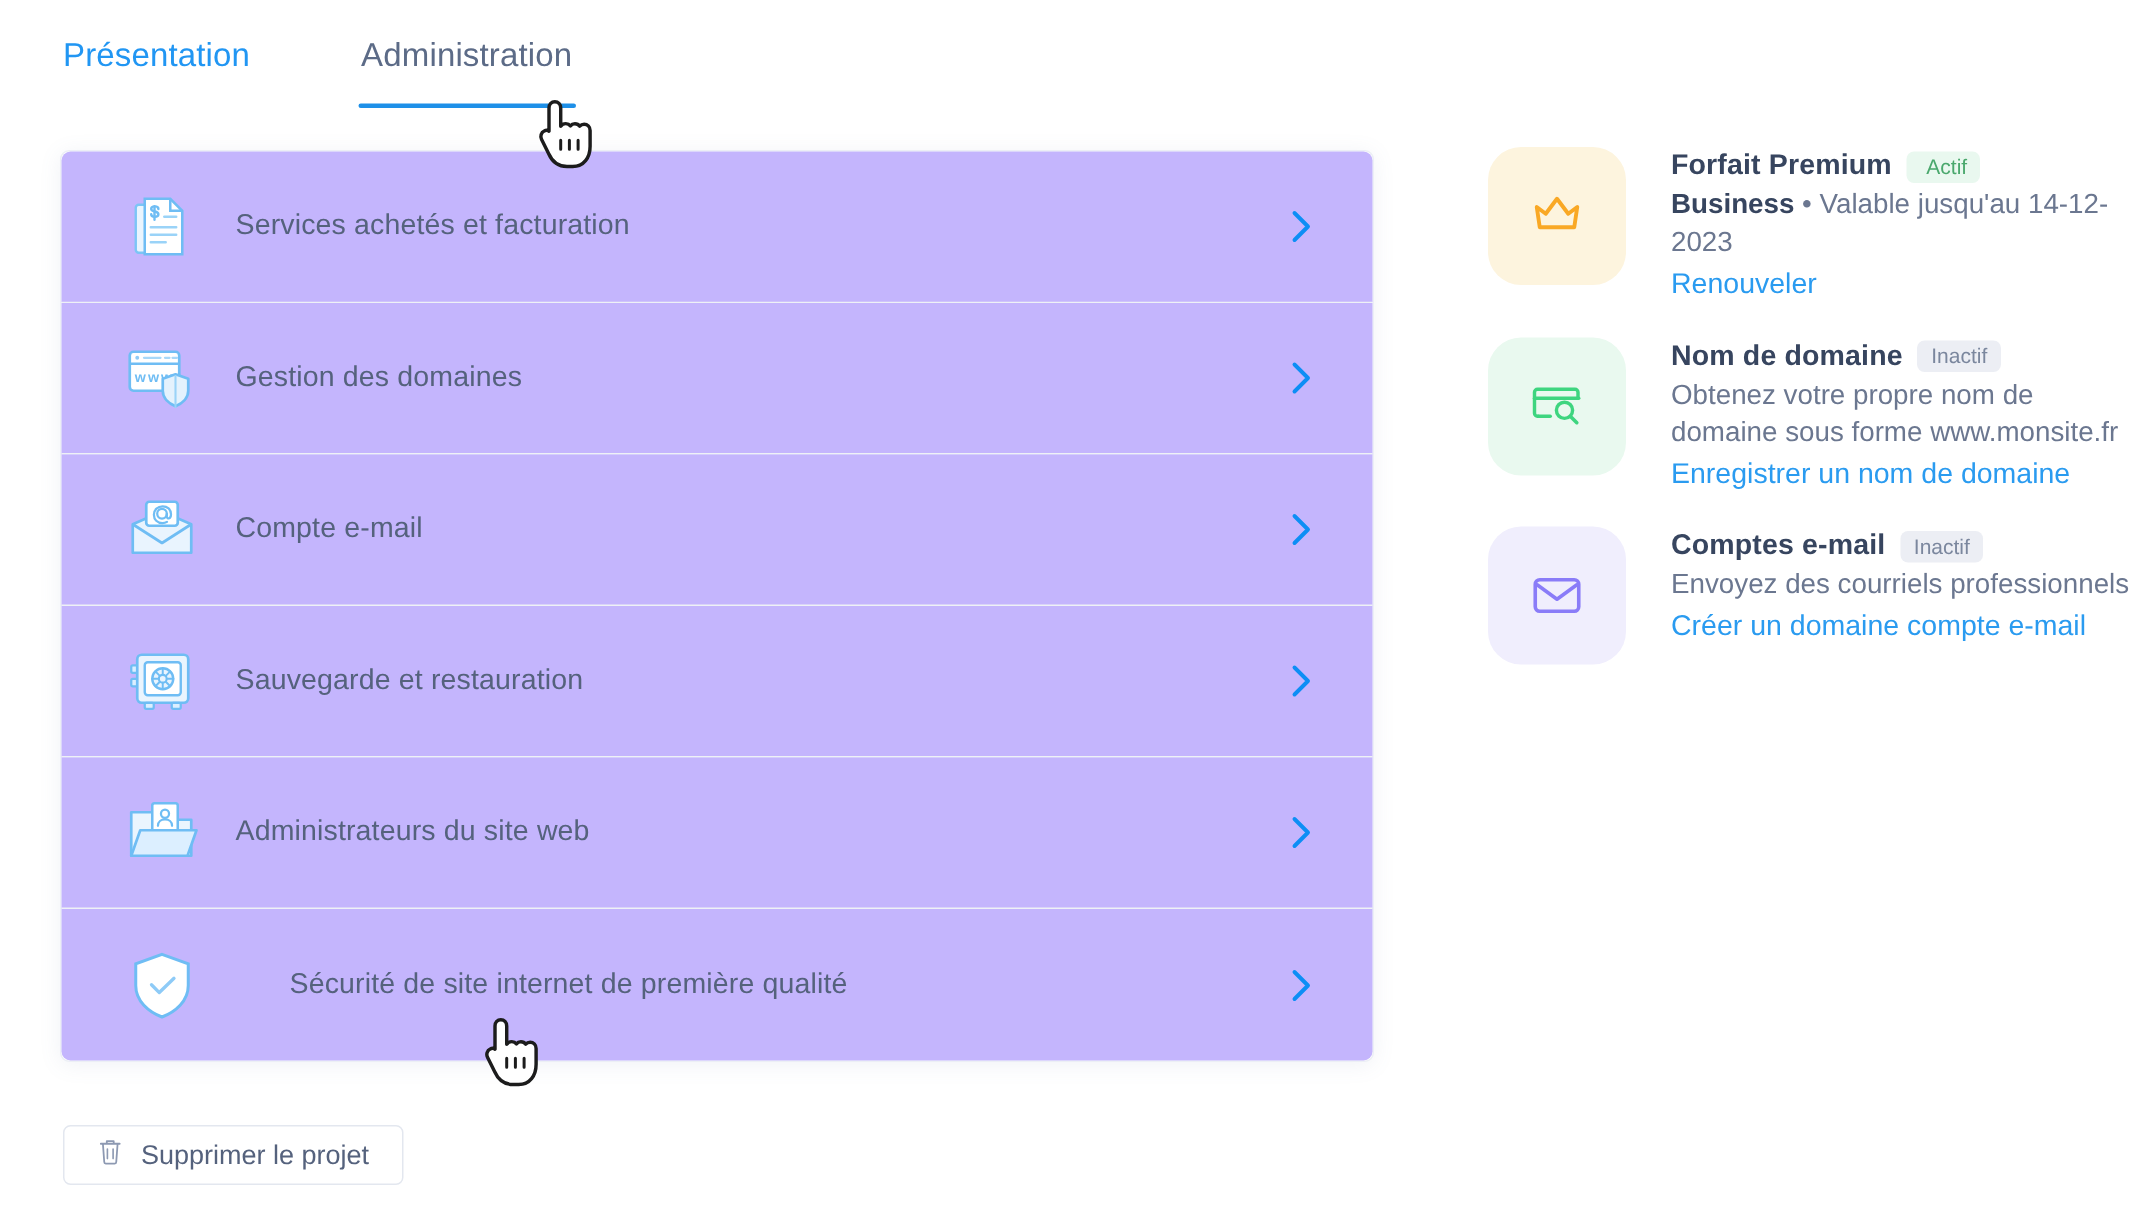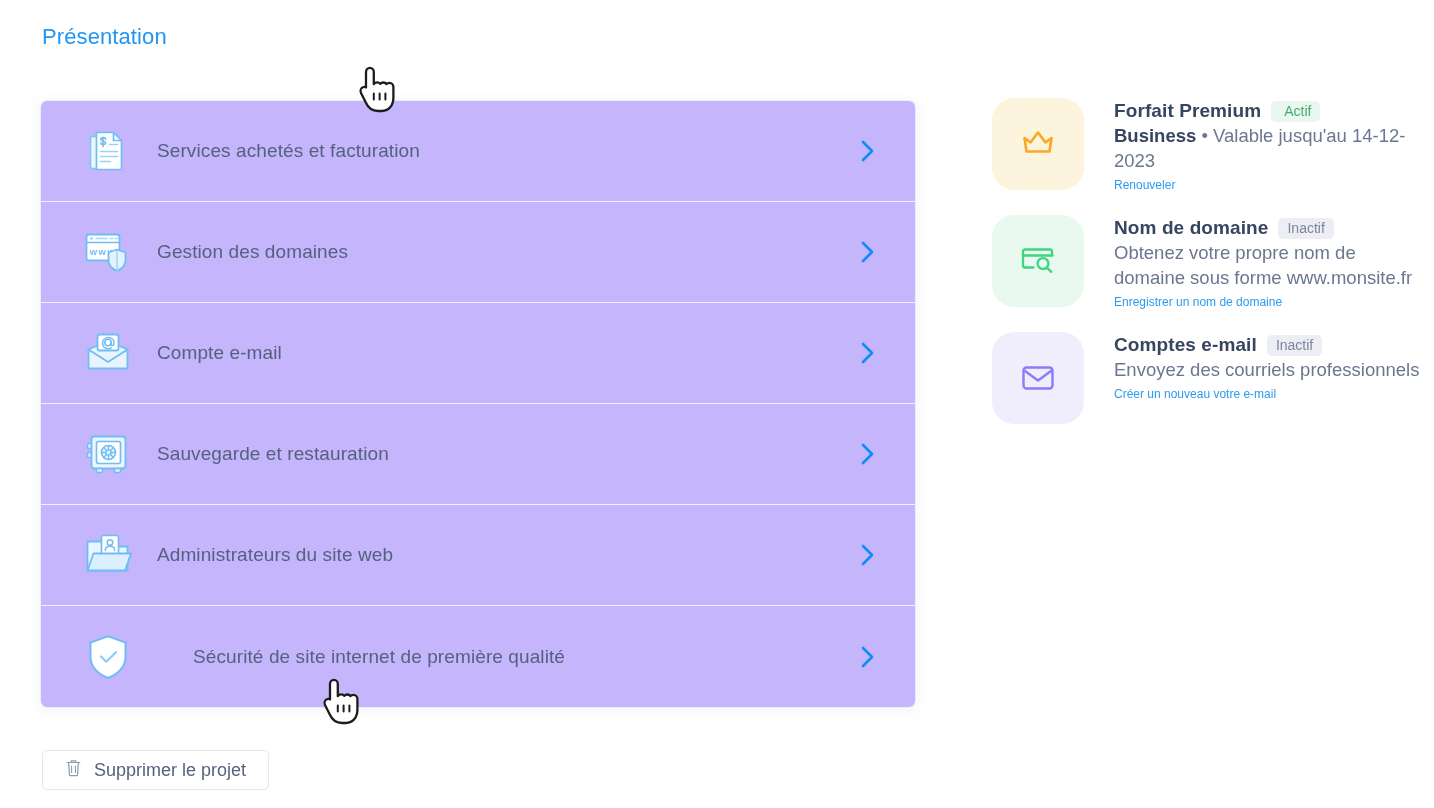--- a/index.html
+++ b/index.html
@@ -129,39 +129,43 @@
   .badge.inactive { background: #eceef4; color: #7b879e; }
   .side-desc {
     font-size: 18.5px;
     color: #6b7790;
     line-height: 1.35;
     margin: 2px 0 1px 0;
   }
   .side-desc b { color: #37455f; font-weight: 700; }
   .side-link {
     display: inline-block;
-    font-size: 12px;
+    font-size: 19px;
     color: #2a9bf0;
     line-height: 1.35;
     margin-top: 2px;
     cursor: pointer;
     text-decoration: none;
   }
 
   
   .cursor { position: absolute; pointer-events: none; }
 </style>
 </head>
 <body>
 
 <div class="page">
 
   <div class="tabs">
     <div class="tab accent">
       <span>Présentation</span>
+    </div>
+    <div class="tab muted">
+      <span>Administration</span>
+      <span class="underline"></span>
     </div>
   </div>
 
   <div class="list-card">
 
     <div class="row">
       <span class="row-icon">
         <svg width="46" height="46" viewBox="0 0 46 46" fill="none">
           <rect x="5.5" y="8.5" width="26" height="32" rx="2" fill="#eaf5fe" stroke="#7cc5f6" stroke-width="1.6"></rect>
           <path d="M11.5 4.5h17l8 8v29h-25z" fill="#ffffff" stroke="#6fbdf4" stroke-width="1.7"></path>
@@ -328,21 +332,21 @@
           <rect x="1.5" y="2.5" width="29" height="21" rx="3" fill="none" stroke="#8a7cf8" stroke-width="2.4"></rect>
           <path d="M3 6 L16 15.5 L29 6" fill="none" stroke="#8a7cf8" stroke-width="2.4" stroke-linecap="round" stroke-linejoin="round"></path>
         </svg>
       </span>
       <div class="side-body">
         <div class="side-title-line">
           <span class="side-title">Comptes e-mail</span>
           <span class="badge inactive">Inactif</span>
         </div>
         <div class="side-desc">Envoyez des courriels professionnels</div>
-        <a class="side-link">Créer un nouveau votre e-mail</a>
+        <a class="side-link">Créer un domaine compte e-mail</a>
       </div>
     </div>
   </div>
 
   <span class="cursor" style="left:353px; top:66px;">
     <svg width="44" height="48" viewBox="0 0 44 48">
       <path d="M13 6 c0-2.4 1.7-4.2 3.9-4.2 2.2 0 3.9 1.8 3.9 4.2 v12.2 c.7-1.1 2-1.8 3.4-1.8 1.3 0 2.4.6 3.1 1.5 .7-.9 1.8-1.4 3-1.4 1.3 0 2.5.6 3.2 1.6 .7-.8 1.7-1.3 2.9-1.3 2.2 0 4 1.8 4 4.2 v10.5 c0 7.6-4.2 13.5-11.6 13.5 h-3.8 c-6.2 0-9.8-3.1-12.2-8.5 L8 26.9 c-1-2.1-.2-4.6 1.8-5.6 1.3-.7 2.5-.4 3.2.2 Z" fill="#ffffff" stroke="#1c1c1c" stroke-width="2.3" stroke-linejoin="round"></path>
       <path d="M20.8 27.5v6M26.6 27.5v6M32.4 27.5v6" stroke="#1c1c1c" stroke-width="2" stroke-linecap="round"></path>
     </svg>
   </span>

